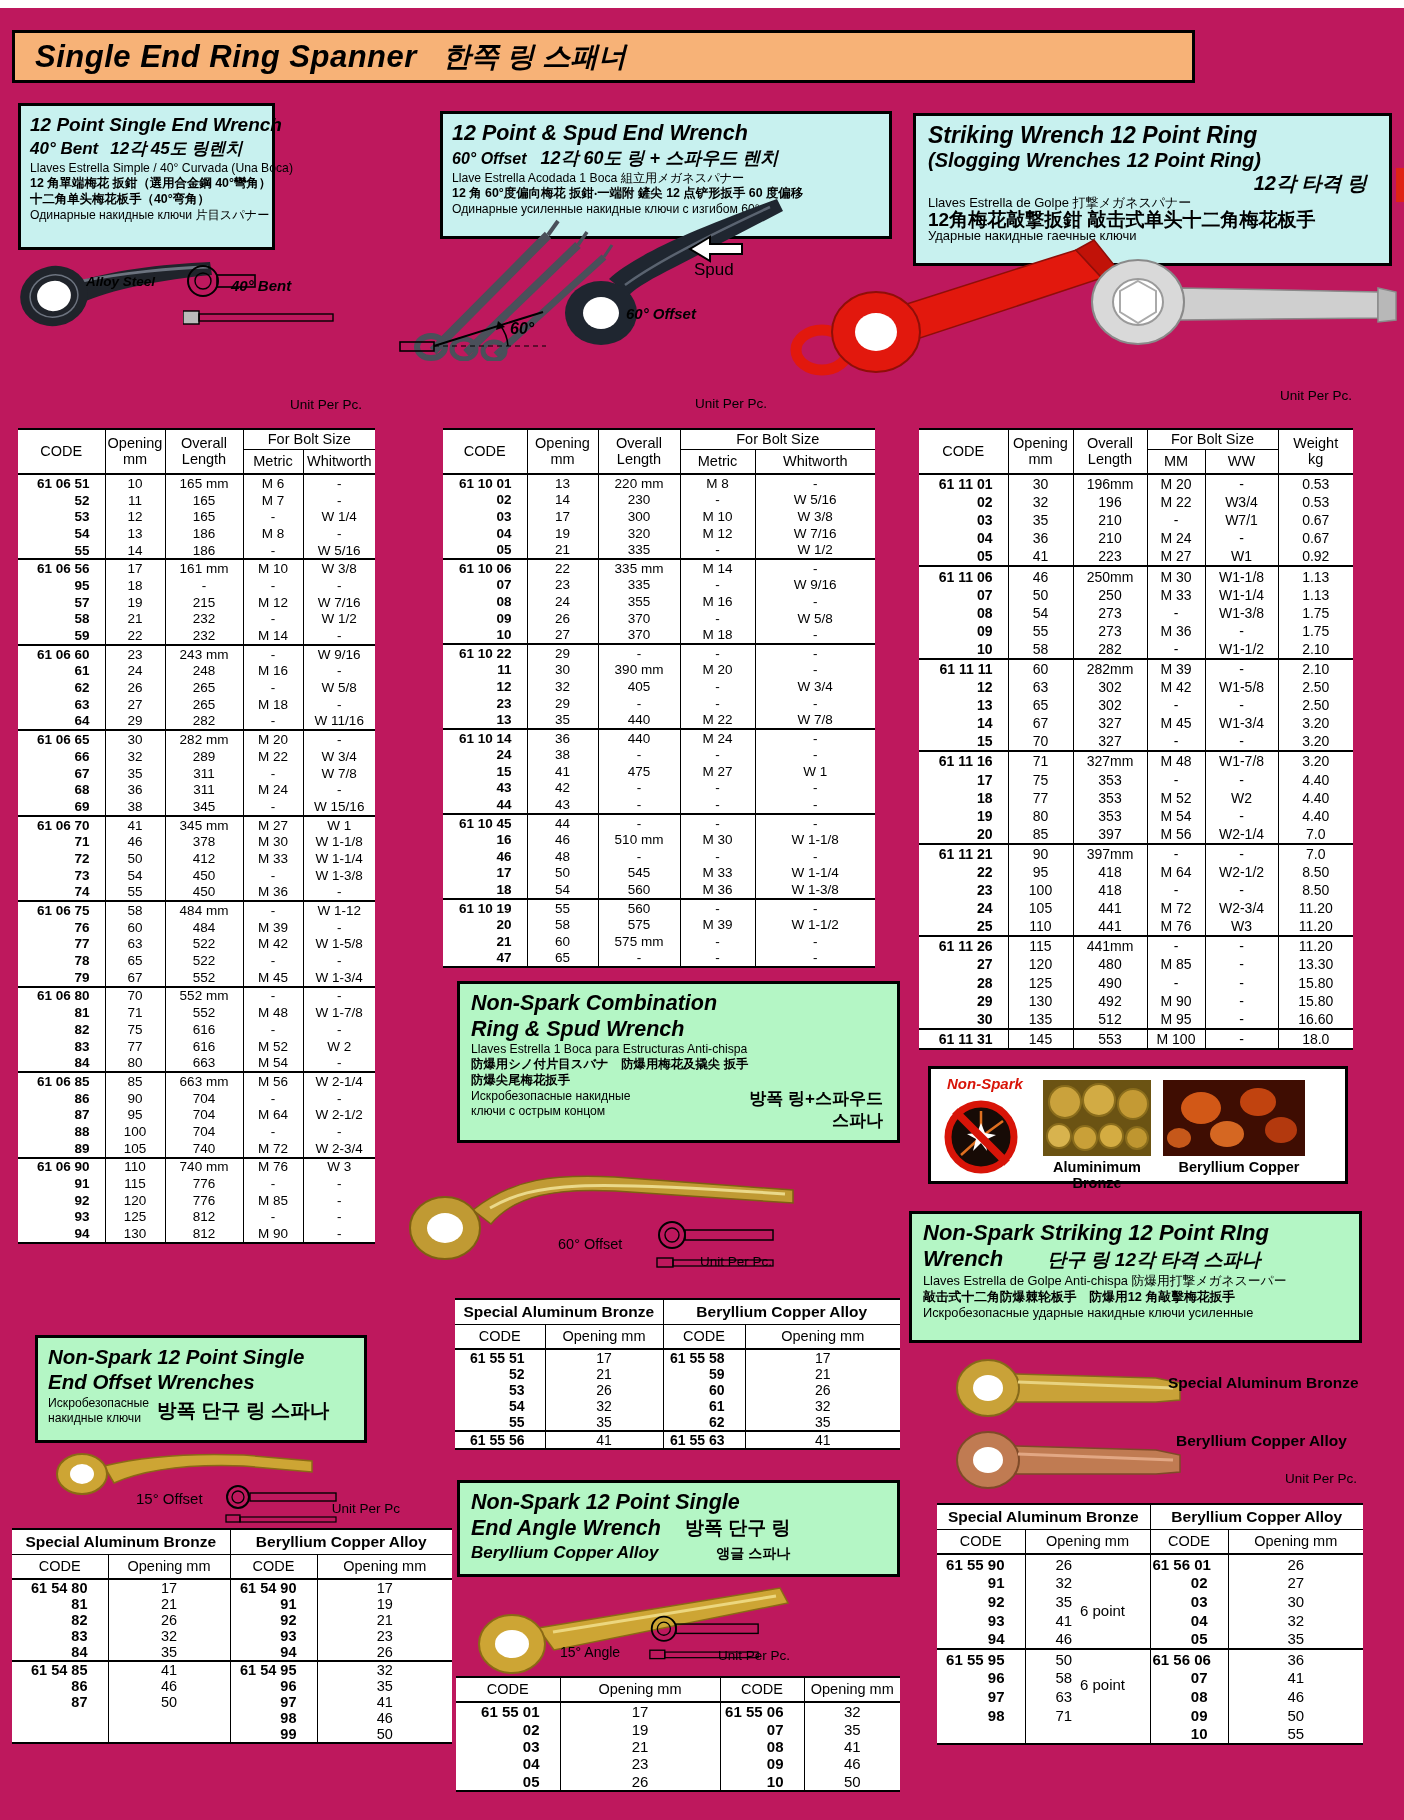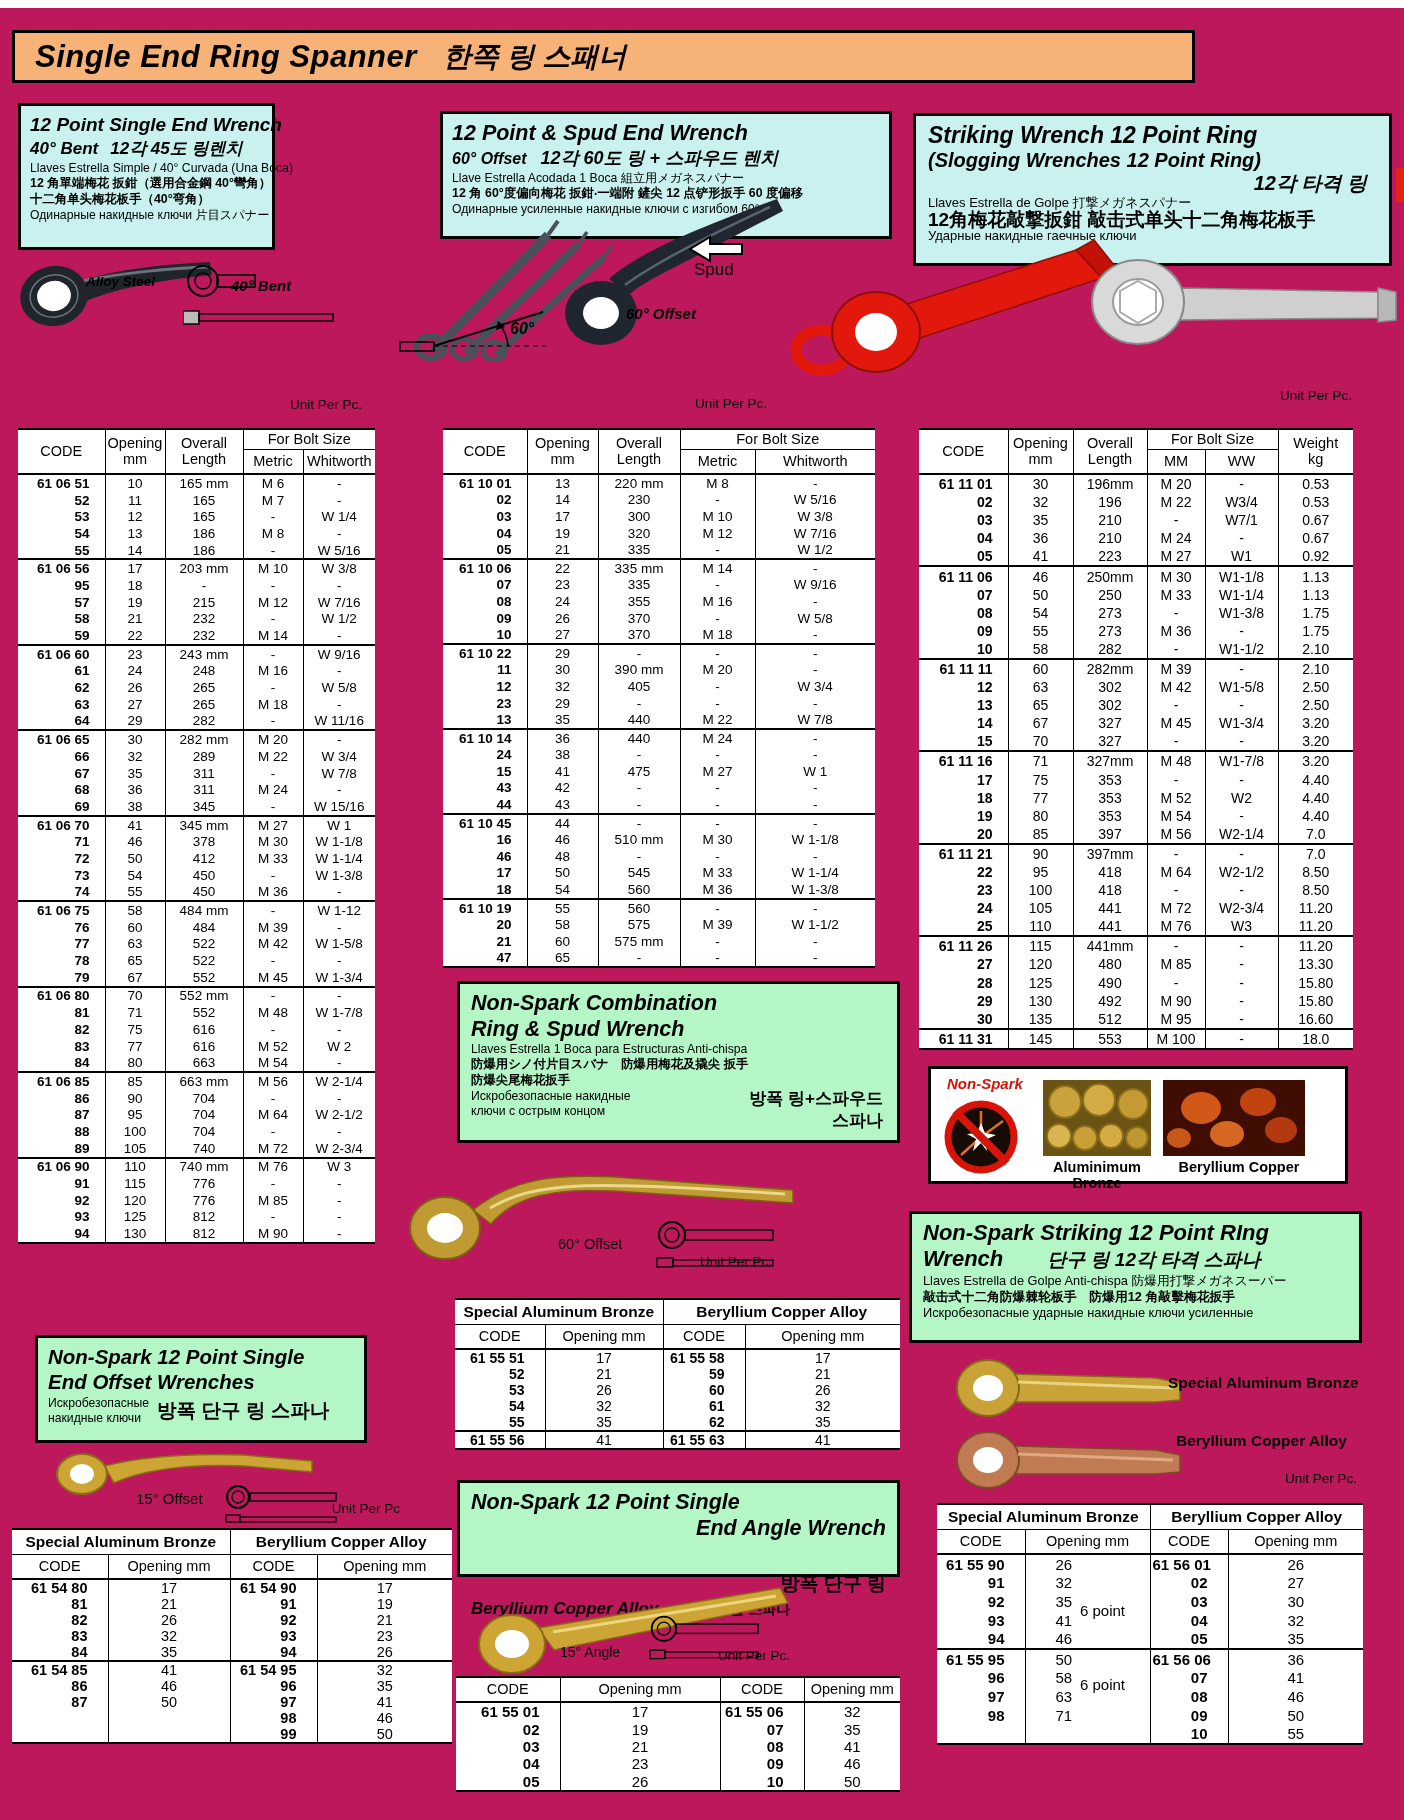--- a/index.html
+++ b/index.html
@@ -141,21 +141,21 @@
           <tr>
             <td>55</td>
             <td>14</td>
             <td>186</td>
             <td>-</td>
             <td>W 5/16</td>
           </tr>
           <tr class="gs">
             <td>61 06 56</td>
             <td>17</td>
-            <td>203 mm</td>
+            <td>161 mm</td>
             <td>M 10</td>
             <td>W 3/8</td>
           </tr>
           <tr>
             <td>95</td>
             <td>18</td>
             <td>-</td>
             <td>-</td>
             <td>-</td>
           </tr>
@@ -789,21 +789,21 @@
             <td>41</td>
             <td>61 55 63</td>
             <td>41</td>
           </tr>
         </tbody>
     </table>
   </div>
 
   <div class="abs greenbox" style="left:457px;top:1472px;width:443px;height:97px;">
     <div class="h1b">Non-Spark 12 Point Single</div>
-    <div style="display:flex;gap:30px;align-items:flex-end;flex-direction:column;">
+    <div style="display:flex;gap:24px;align-items:flex-end;">
       <span class="h1b">End Angle Wrench</span>
       <span style="font-weight:bold;font-size:19px;">방폭 단구 링</span>
     </div>
     <div style="display:flex;gap:58px;align-items:baseline;">
       <span class="h2">Beryllium Copper Alloy</span>
       <span style="font-weight:bold;font-size:14px;">앵글 스파나</span>
     </div>
   </div>
 
   <svg class="abs" style="left:458px;top:1572px;" width="335" height="96" viewBox="0 0 335 96">

